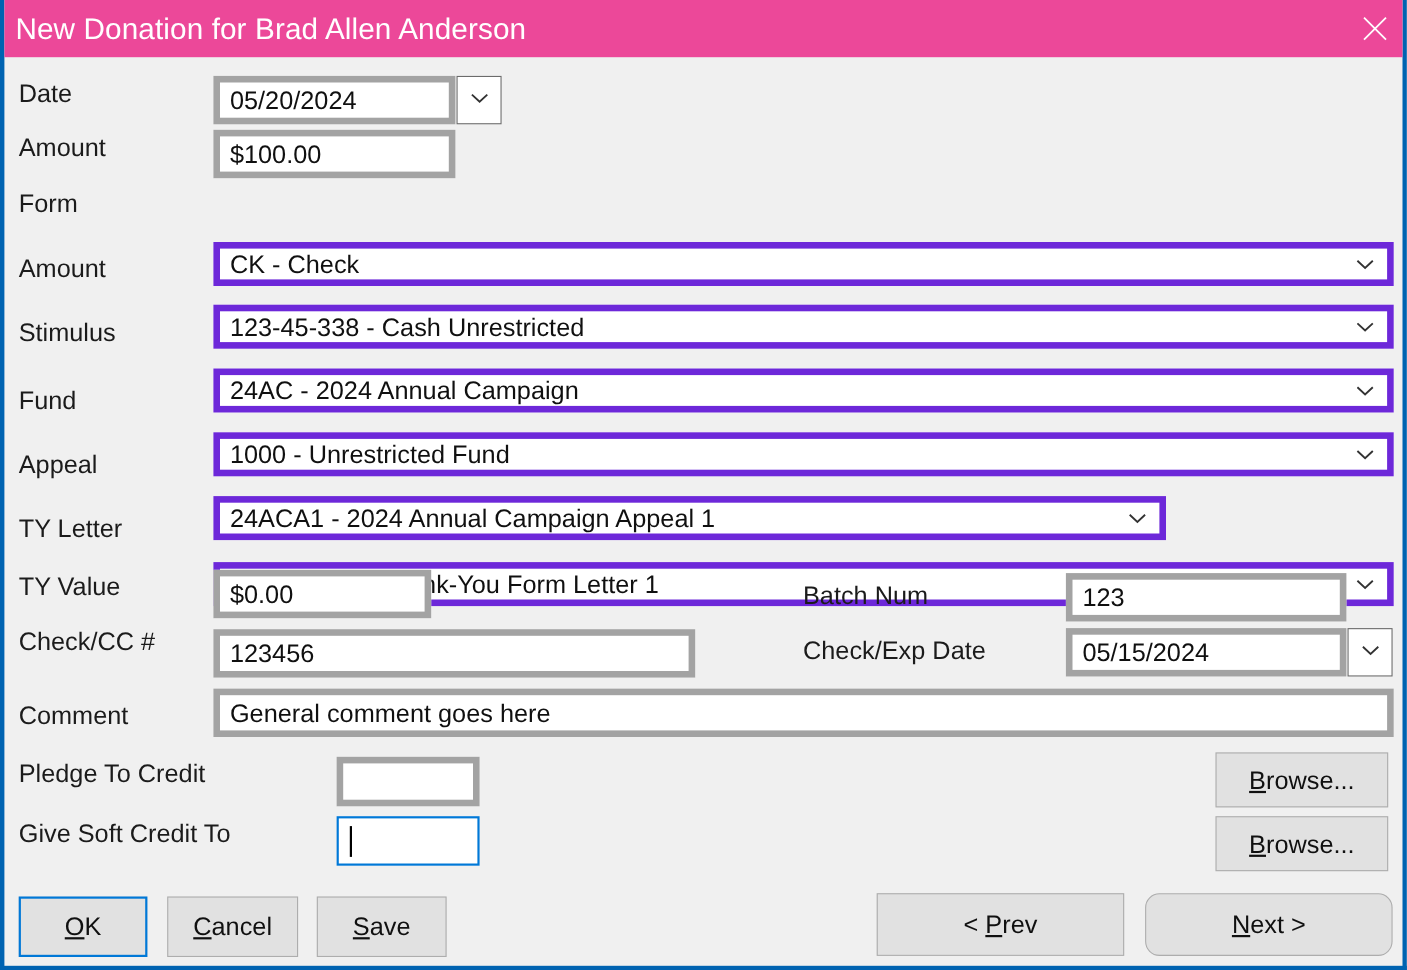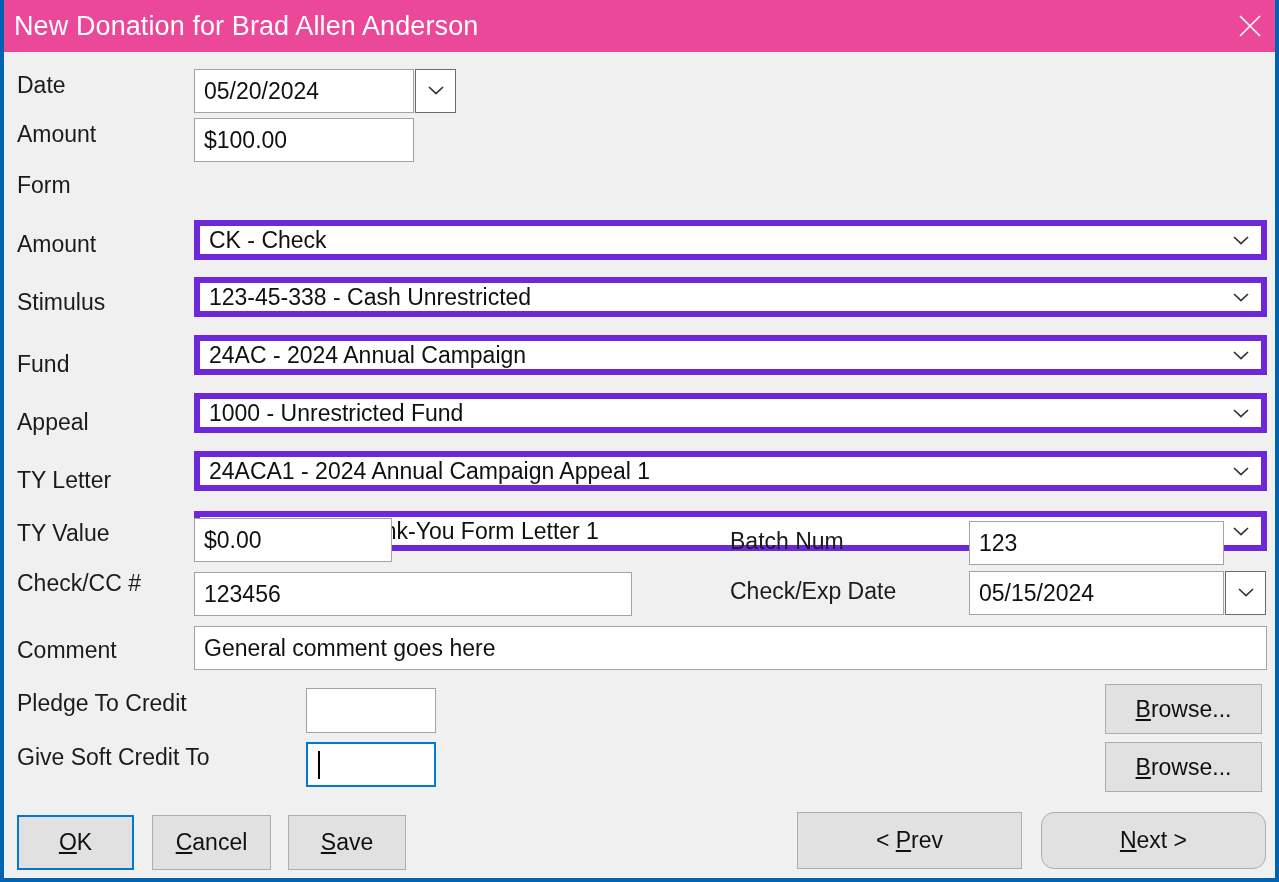--- a/index.html
+++ b/index.html
@@ -67,21 +67,21 @@
     font-size: 23px;
     color: #1b1b1b;
     white-space: nowrap;
     line-height: 1;
   }
 
   .field {
     position: absolute;
     box-sizing: border-box;
     background: #ffffff;
-    border: 1px solid #a3a3a3;
+    border: 6px solid #a3a3a3;
     font-size: 23px;
     color: #101010;
     display: flex;
     align-items: center;
     padding-left: 9px;
     overflow: hidden;
     white-space: nowrap;
   }
   .field.focused {
     border: 2px solid #0078d7;
@@ -215,21 +215,21 @@
     <div class="combo" style="left:190px; top:341px; width:1073px; height:40px;">
       <span>1000 - Unrestricted Fund</span>
       <span class="chev">
         <svg width="18" height="12" viewBox="0 0 18 12">
             <polyline points="2,3 9,9.5 16,3" fill="none" stroke="#333" stroke-width="1.7"></polyline>
           </svg>
       </span>
     </div>
 
     <div class="lbl" style="left:13px; top:359px;">Appeal</div>
-    <div class="combo" style="left:190px; top:399px; width:1073px; height:40px;">
+    <div class="combo" style="left:190px; top:399px; width:866px; height:40px;">
       <span>24ACA1 - 2024 Annual Campaign Appeal 1</span>
       <span class="chev">
         <svg width="18" height="12" viewBox="0 0 18 12">
             <polyline points="2,3 9,9.5 16,3" fill="none" stroke="#333" stroke-width="1.7"></polyline>
           </svg>
       </span>
     </div>
 
     <div class="lbl" style="left:13px; top:417px;">TY Letter</div>
     <div class="combo" style="left:190px; top:459px; width:1073px; height:40px;">

